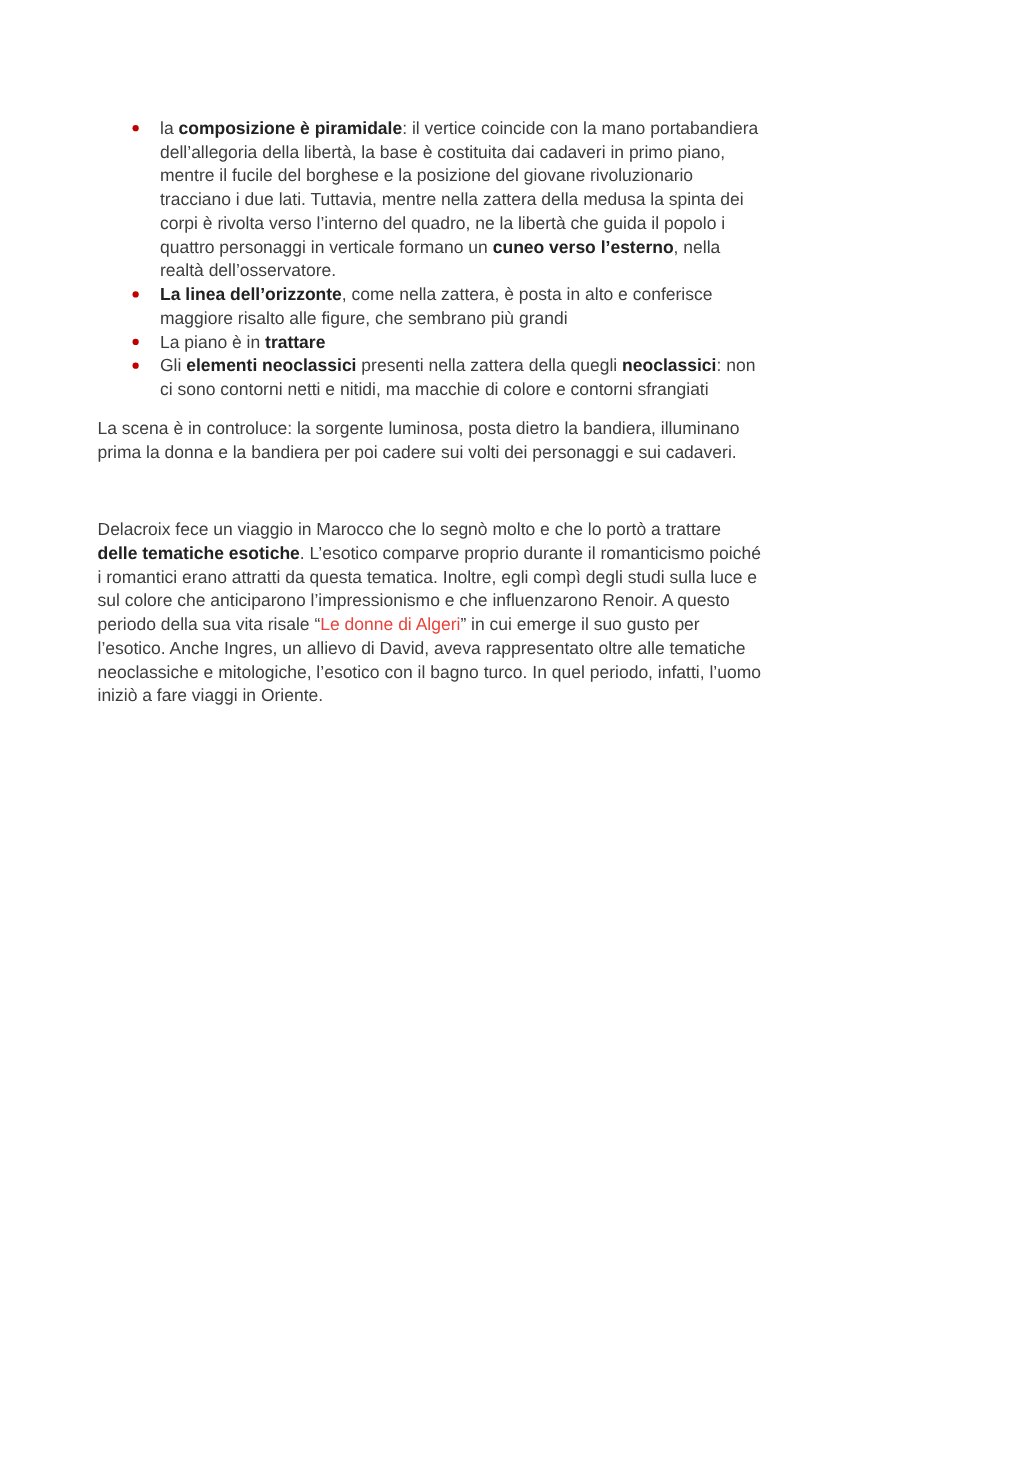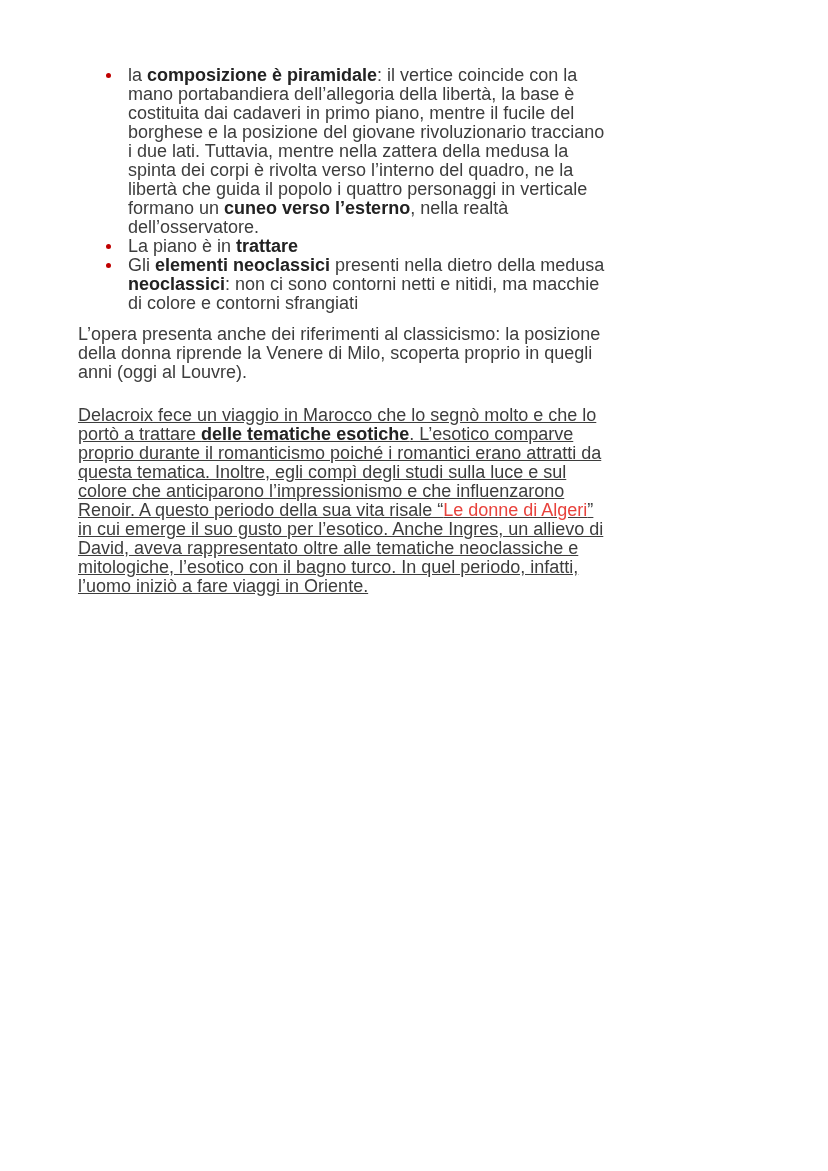--- a/index.html
+++ b/index.html
@@ -13,23 +13,23 @@
     margin: 0;
     padding: 0;
     background: #ffffff;
   }
   .page {
     position: relative;
     width: 688px;
     height: 1171px;
     background: var(--page-bg);
     box-sizing: border-box;
-    padding: 66px 78px 0 78px;
+    padding: 93px 78px 0 78px;
     font-family: "Liberation Sans", sans-serif;
-    font-size: 18px;
+    font-size: 14px;
     line-height: 19px;
     color: var(--text);
     overflow: hidden;
   }
   ul.bullets {
     list-style: none;
     margin: 0 0 12px 0;
     padding: 0 0 0 50px;
   }
   ul.bullets li {
@@ -45,37 +45,37 @@
     width: 5px;
     height: 5px;
     border-radius: 50%;
     background: var(--bullet);
   }
   .paras p {
     margin: 12px 0 0 0;
     padding: 0;
   }
   .paras p.gap-before {
-    margin-top: 24px;
-    text-decoration: underline;
+    margin-top: 43px;
   }
   .seg-bold {
     font-weight: bold;
     color: var(--bold-text);
   }
   .seg-red {
     color: var(--accent-red);
   }
 </style>
 </head>
 <body>
 
 <div class="page">
   <ul class="bullets">
       <li><span>la </span><span class="seg-bold">composizione è piramidale</span><span>: il vertice coincide con la mano portabandiera dell’allegoria della libertà, la base è costituita dai cadaveri in primo piano, mentre il fucile del borghese e la posizione del giovane rivoluzionario tracciano i due lati. Tuttavia, mentre nella zattera della medusa la spinta dei corpi è rivolta verso l’interno del quadro, ne la libertà che guida il popolo i quattro personaggi in verticale formano un </span><span class="seg-bold">cuneo verso l’esterno</span><span>, nella realtà dell’osservatore.</span></li>
+      <li><span class="seg-bold">La linea dell’orizzonte</span><span>, come nella zattera, è posta in alto e conferisce maggiore risalto alle figure, che sembrano più grandi</span></li>
       <li><span>La piano è in </span><span class="seg-bold">trattare</span></li>
-      <li><span>Gli </span><span class="seg-bold">elementi neoclassici</span><span> presenti nella dietro della medusa </span><span class="seg-bold">neoclassici</span><span>: non ci sono contorni netti e nitidi, ma macchie di colore e contorni sfrangiati</span></li>
+      <li><span>Gli </span><span class="seg-bold">elementi neoclassici</span><span> presenti nella zattera della quegli </span><span class="seg-bold">neoclassici</span><span>: non ci sono contorni netti e nitidi, ma macchie di colore e contorni sfrangiati</span></li>
     </ul>
   <div class="paras">
-      <p><span>L’opera presenta anche dei riferimenti al classicismo: la posizione della donna riprende la Venere di Milo, scoperta proprio in quegli anni (oggi al Louvre).</span></p>
+      <p><span>La scena è in controluce: la sorgente luminosa, posta dietro la bandiera, illuminano prima la donna e la bandiera per poi cadere sui volti dei personaggi e sui cadaveri.</span></p>
       <p class="gap-before"><span>Delacroix fece un viaggio in Marocco che lo segnò molto e che lo portò a trattare </span><span class="seg-bold">delle tematiche esotiche</span><span>. L’esotico comparve proprio durante il romanticismo poiché i romantici erano attratti da questa tematica. Inoltre, egli compì degli studi sulla luce e sul colore che anticiparono l’impressionismo e che influenzarono Renoir. A questo periodo della sua vita risale “</span><span class="seg-red">Le donne di Algeri</span><span>” in cui emerge il suo gusto per l’esotico. Anche Ingres, un allievo di David, aveva rappresentato oltre alle tematiche neoclassiche e mitologiche, l’esotico con il bagno turco. In quel periodo, infatti, l’uomo iniziò a fare viaggi in Oriente.</span></p>
     </div>
 </div>
 
 </body></html>

